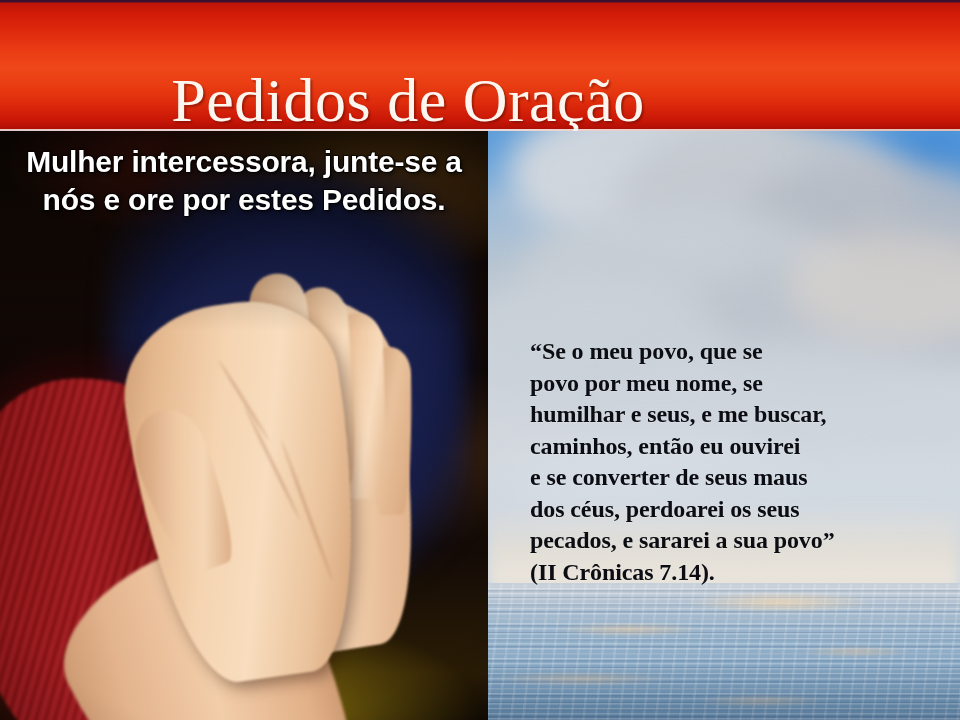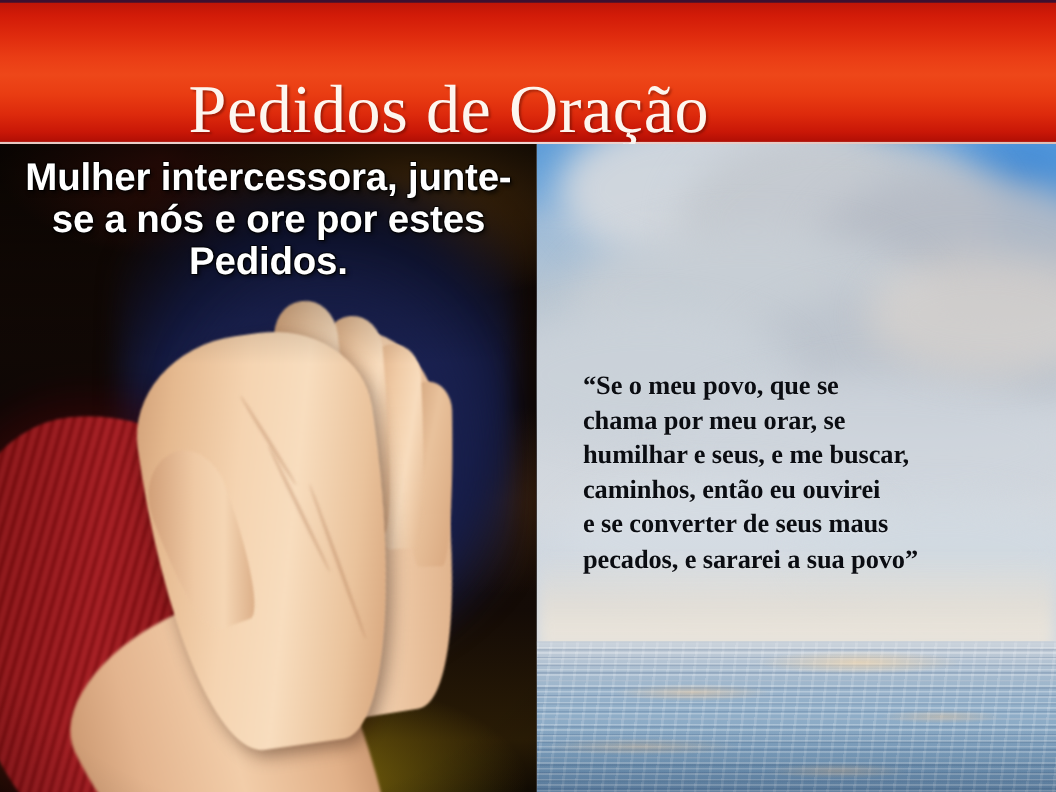--- a/index.html
+++ b/index.html
@@ -213,21 +213,21 @@
 
   
   .left-caption {
     position: absolute;
     left: 10px;
     top: 12px;
     width: 468px;
     text-align: center;
     font-family: "Liberation Sans", sans-serif;
     font-weight: 700;
-    font-size: 35px;
+    font-size: 30px;
     line-height: 38px;
     color: #ffffff;
     text-shadow:
       -1px -1px 0 rgba(0,0,0,.55),
        1px -1px 0 rgba(0,0,0,.55),
       -1px  1px 0 rgba(0,0,0,.55),
        1px  1px 0 rgba(0,0,0,.55),
        2px  2px 4px rgba(0,0,0,.7);
     letter-spacing: -0.2px;
   }
@@ -406,21 +406,23 @@
     <div class="cl cl-i"></div>
     <div class="cl cl-j"></div>
     <div class="rp-glow"></div>
     <div class="rp-water"></div>
     <div class="rp-ripples"></div>
     <div class="rp-refl"></div>
     <div class="rp-water-vignette"></div>
 
     <div class="verse-text">
       <span class="ln">“Se o meu povo, que se</span>
-      <span class="ln">chama por meu orar, se</span>
+      <span class="ln">povo por meu nome, se</span>
       <span class="ln">humilhar e seus, e me buscar,</span>
       <span class="ln">caminhos, então eu ouvirei</span>
       <span class="ln">e se converter de seus maus</span>
+      <span class="ln">dos céus, perdoarei os seus</span>
       <span class="ln">pecados, e sararei a sua povo”</span>
+      <span class="ln">(II Crônicas 7.14).</span>
     </div>
   </div>
 
 </div>
 
 </body></html>

